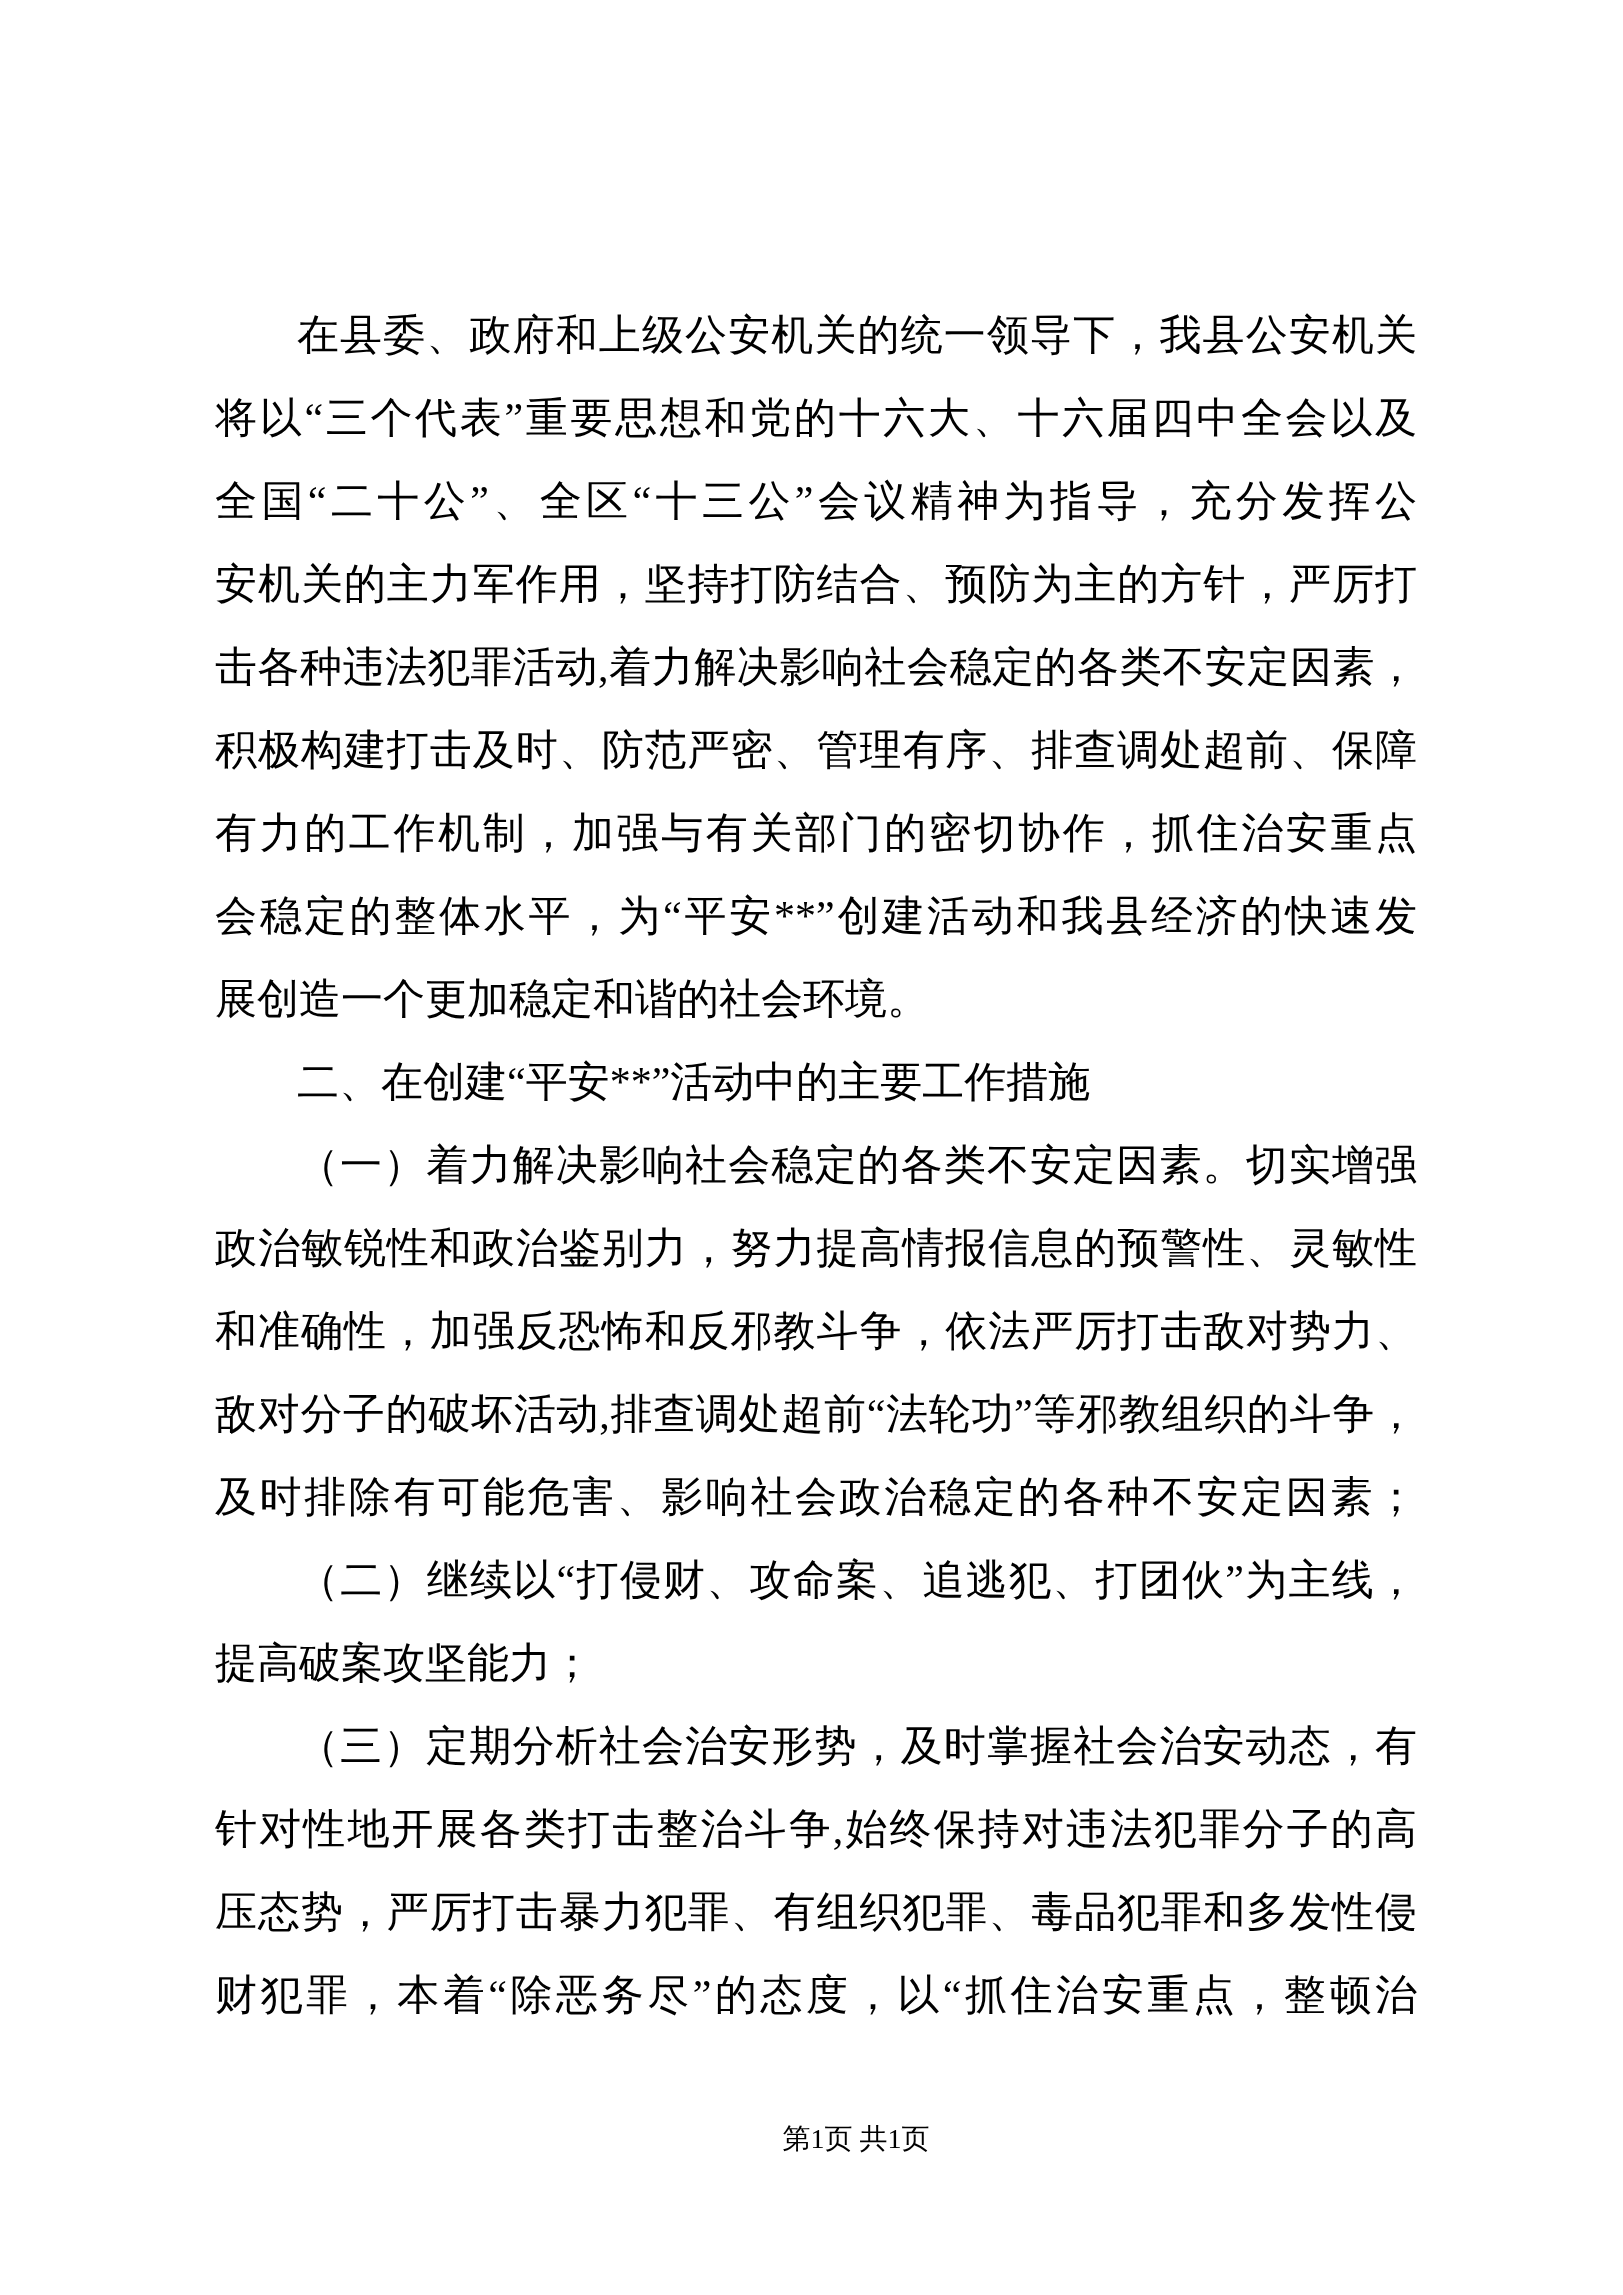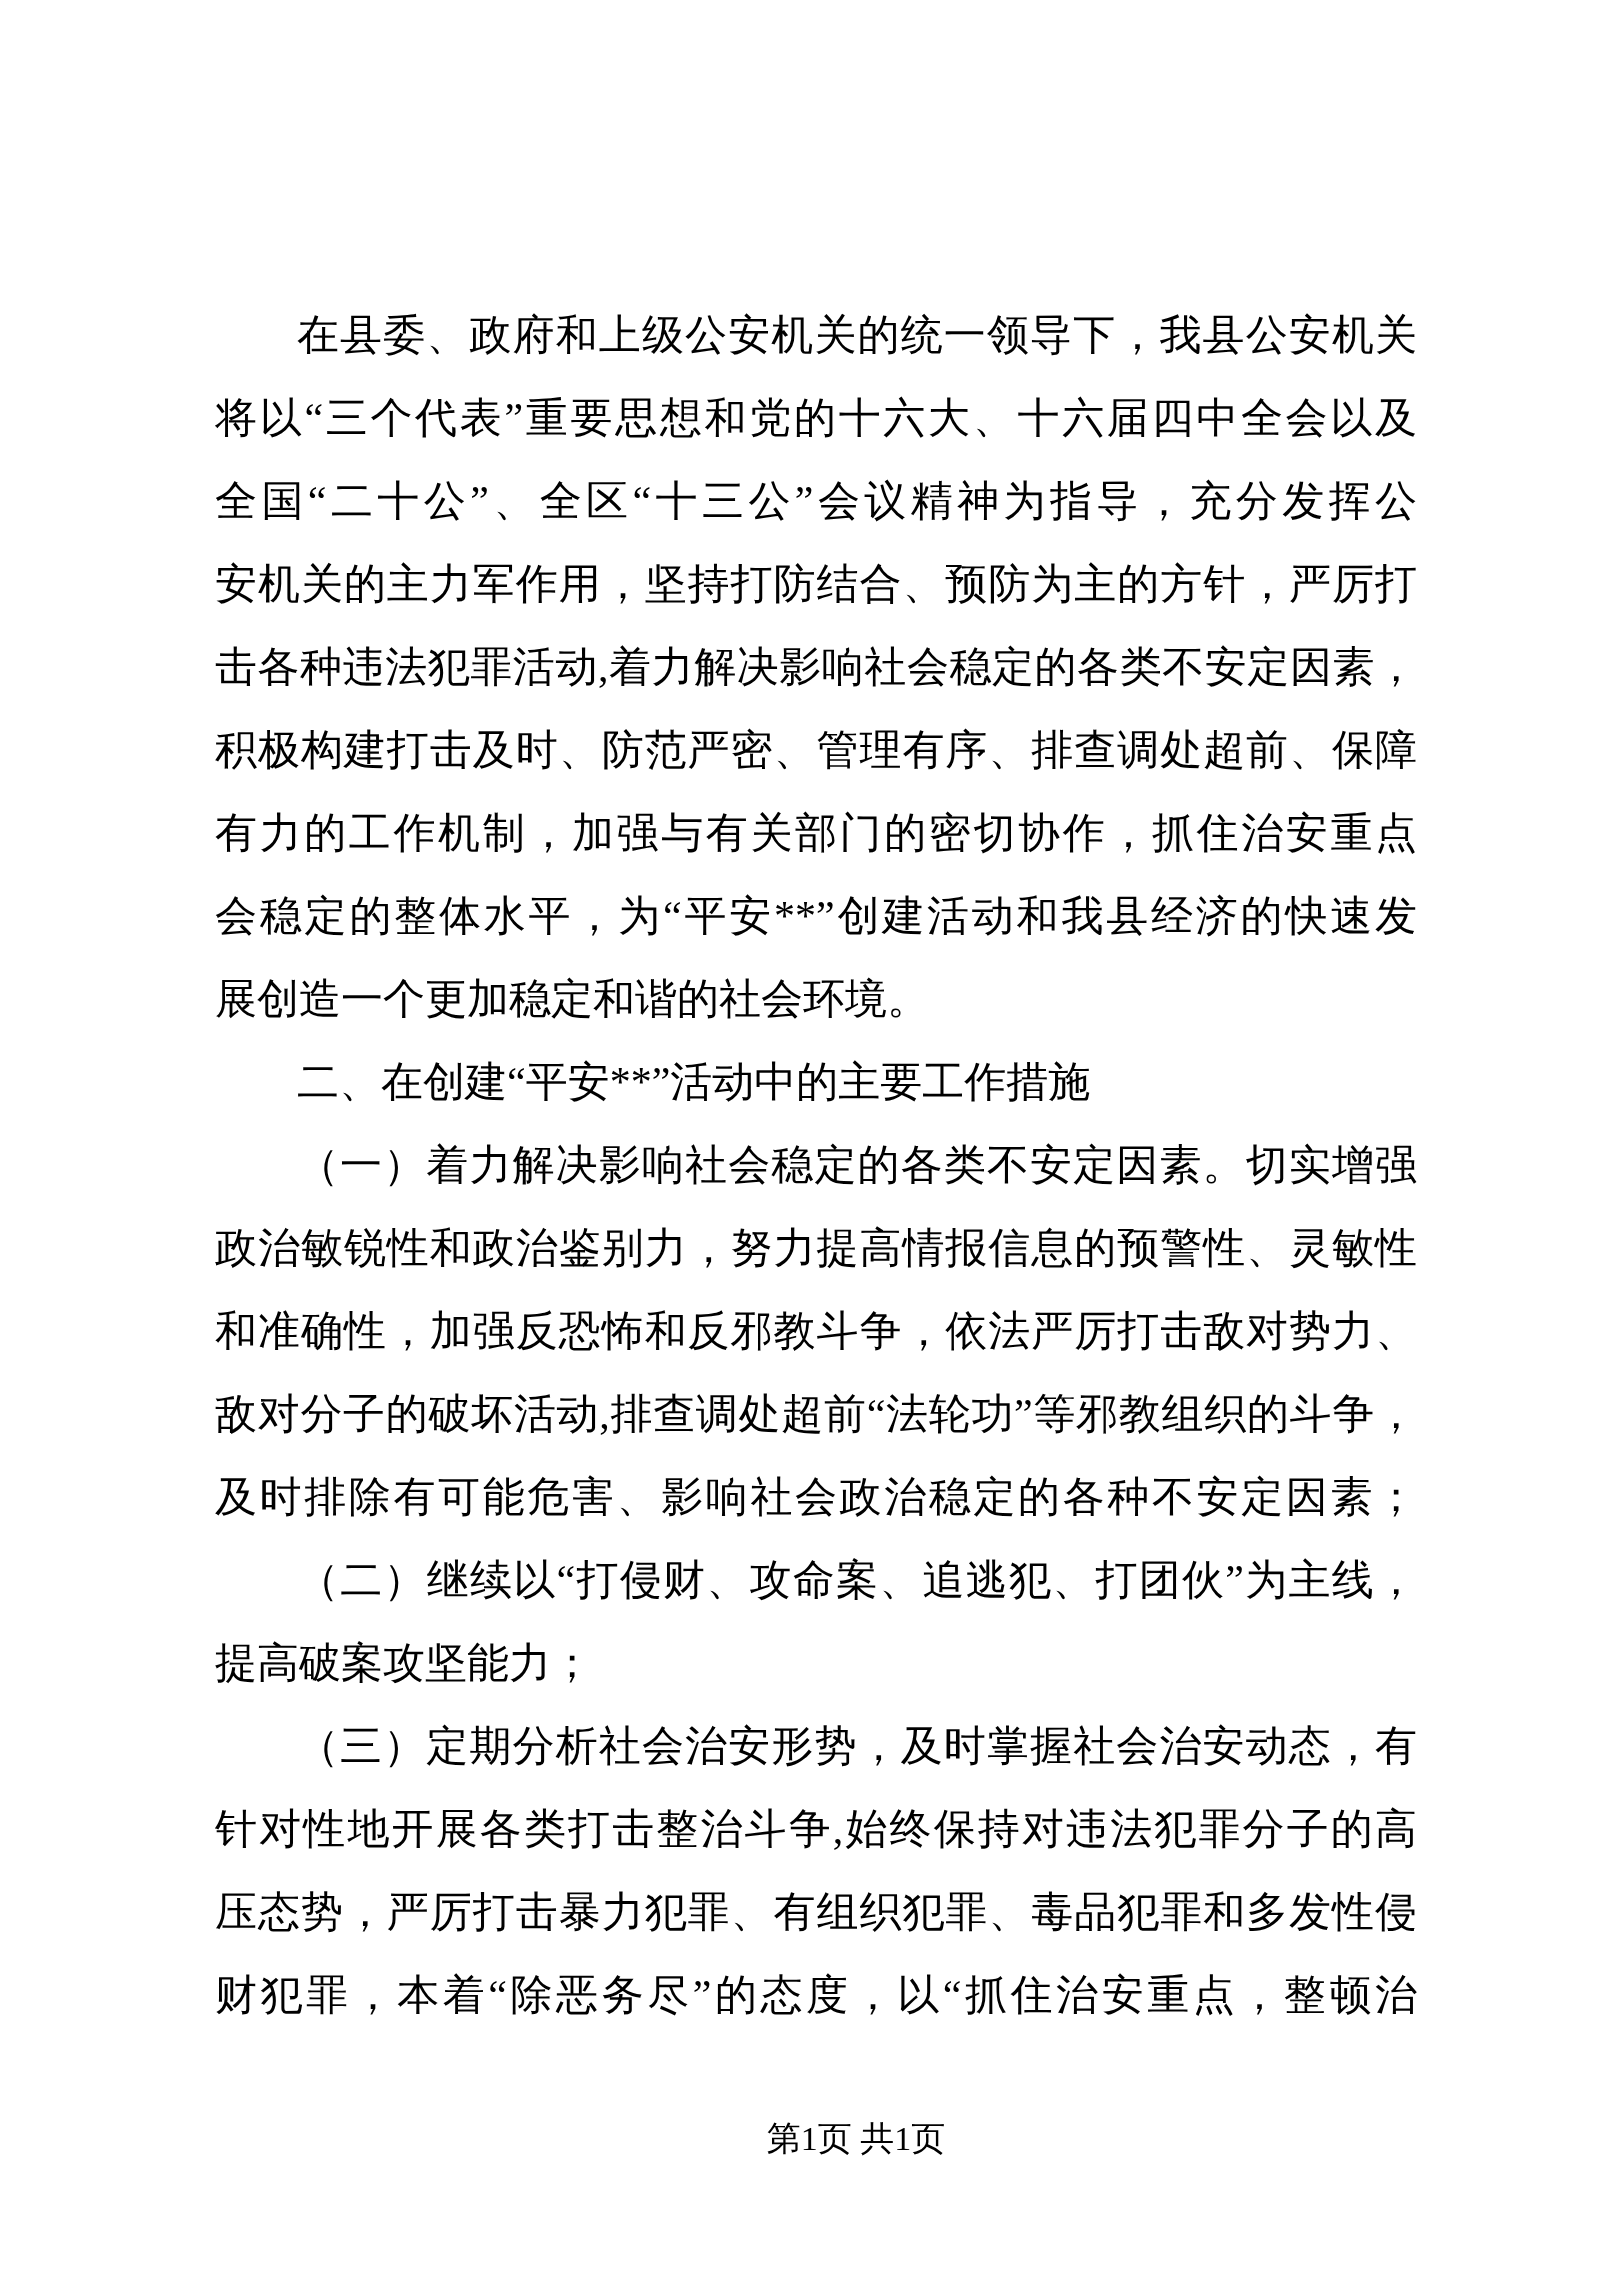--- a/index.html
+++ b/index.html
@@ -36,21 +36,21 @@
     text-align-last: left;
   }
   .line.indent {
     text-indent: 82px;
   }
   .footer {
     position: absolute;
     left: 856px;
     top: 2121px;
     transform: translateX(-50%);
-    font-size: 34px;
+    font-size: 28px;
     line-height: 35px;
     white-space: nowrap;
     color: #000000;
   }
 </style>
 </head>
 <body>
 
 <div class="page">
   <div class="content">

